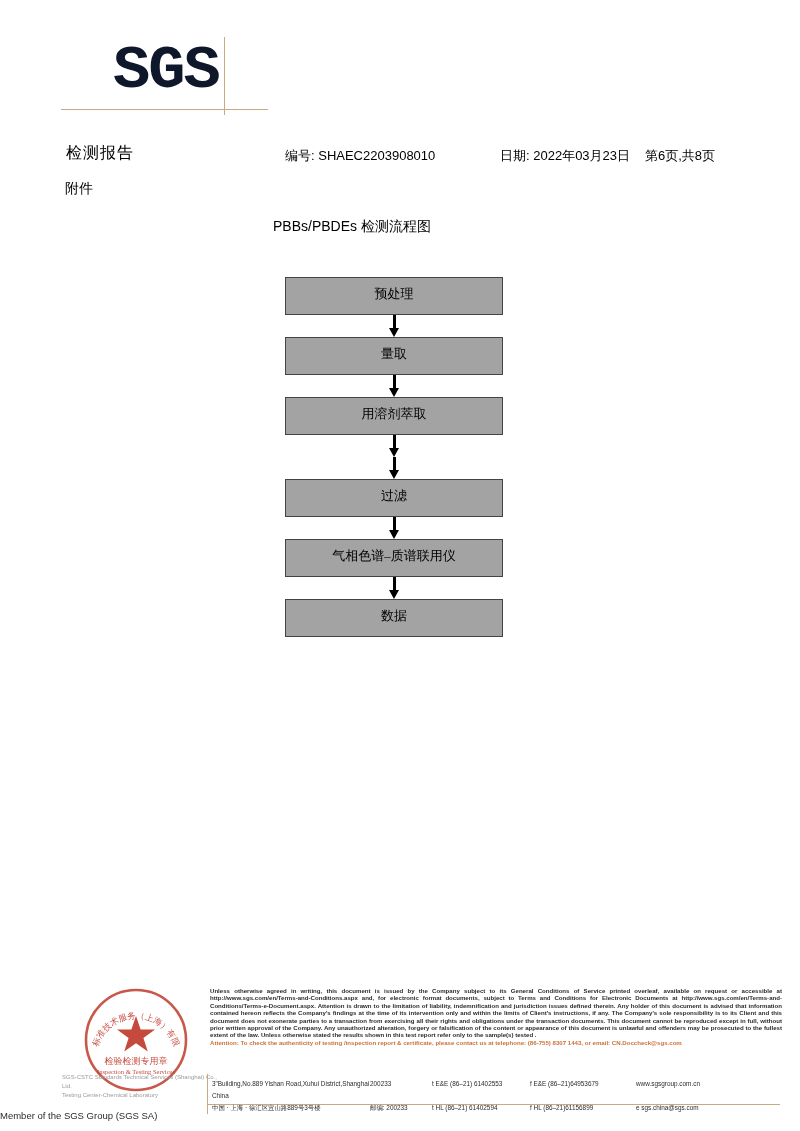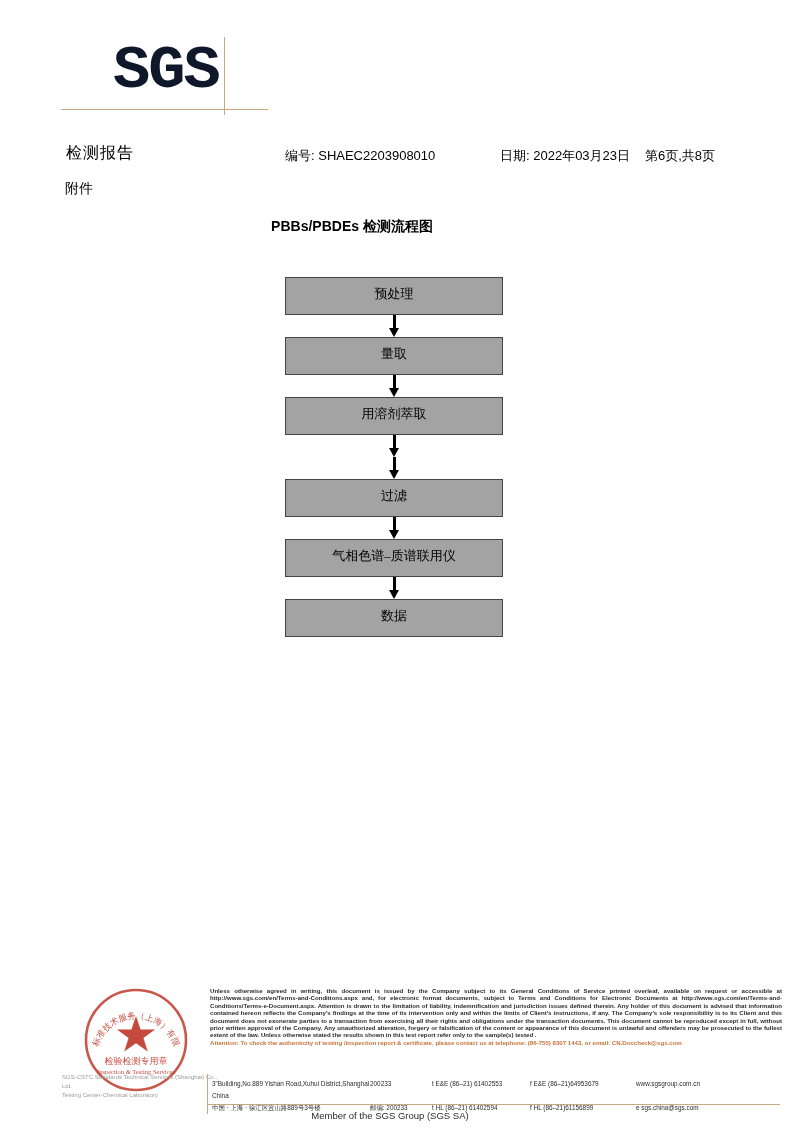--- a/index.html
+++ b/index.html
@@ -93,21 +93,21 @@
   }
 
   
   .flow-title {
     position: absolute;
     left: 0;
     top: 218px;
     width: 704px;
     text-align: center;
     font-size: 14px;
-    font-weight: bold;
+    font-weight: normal;
   }
   .flow {
     position: absolute;
     left: 285px;
     top: 277px;
     width: 218px;
   }
   .flow-node {
     position: relative;
     width: 218px;
@@ -218,21 +218,21 @@
   .addr-c2 { width: 62px; }
   .addr-c3 { width: 98px; }
   .addr-c4 { width: 106px; }
   .addr-c5 { width: 140px; }
 
   .member {
     position: absolute;
     left: 0;
     top: 1110px;
     width: 780px;
-    text-align: center;
+    text-align: left;
     font-size: 9.5px;
     color: #2b2b2b;
   }
 </style>
 </head>
 <body>
 
 <div class="page">
 
   <div class="logo-block">

